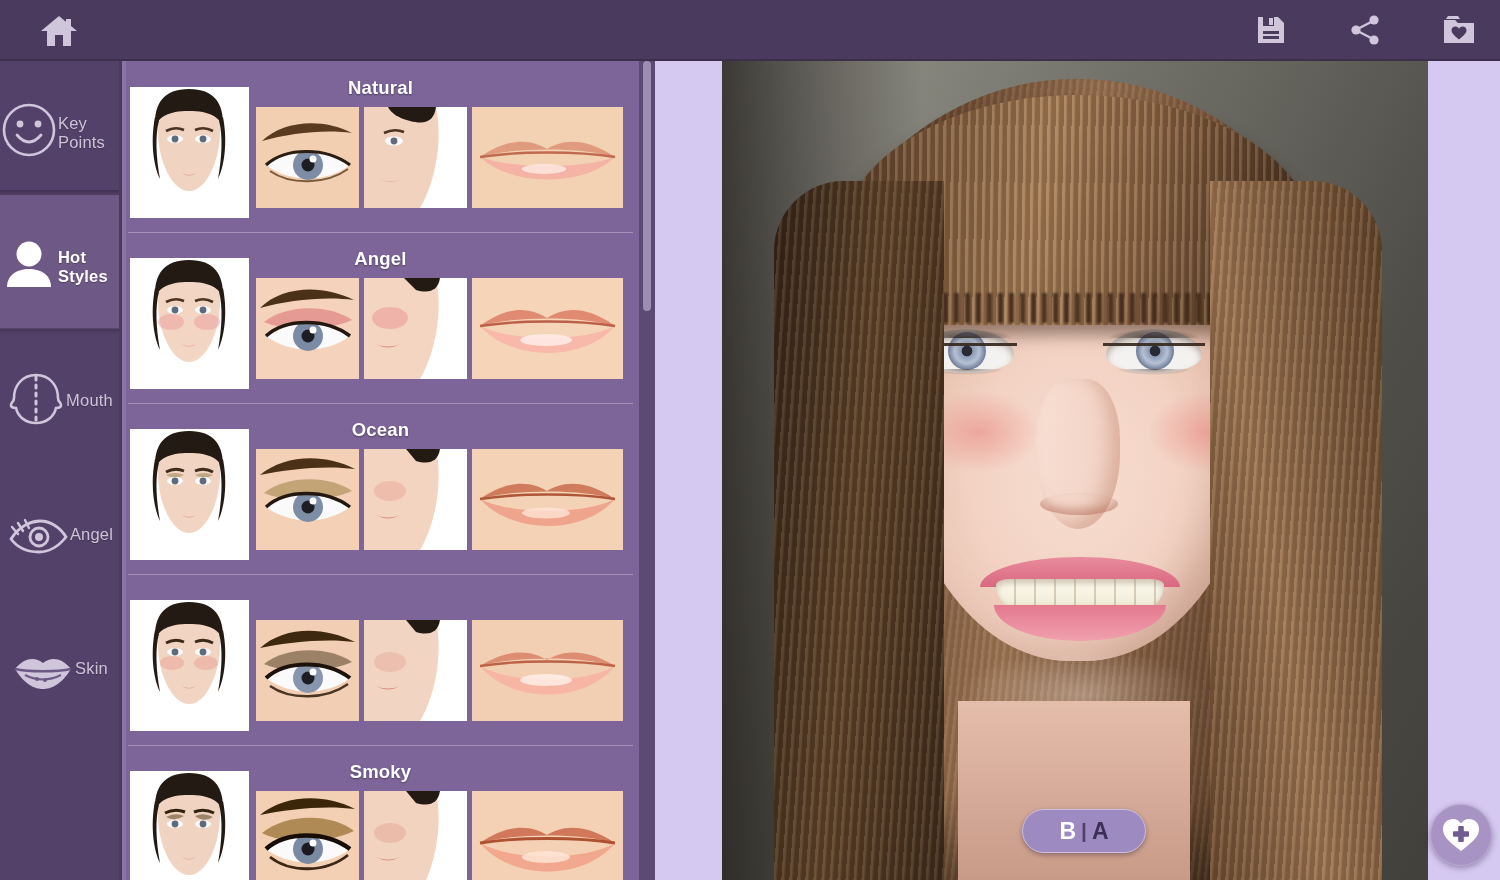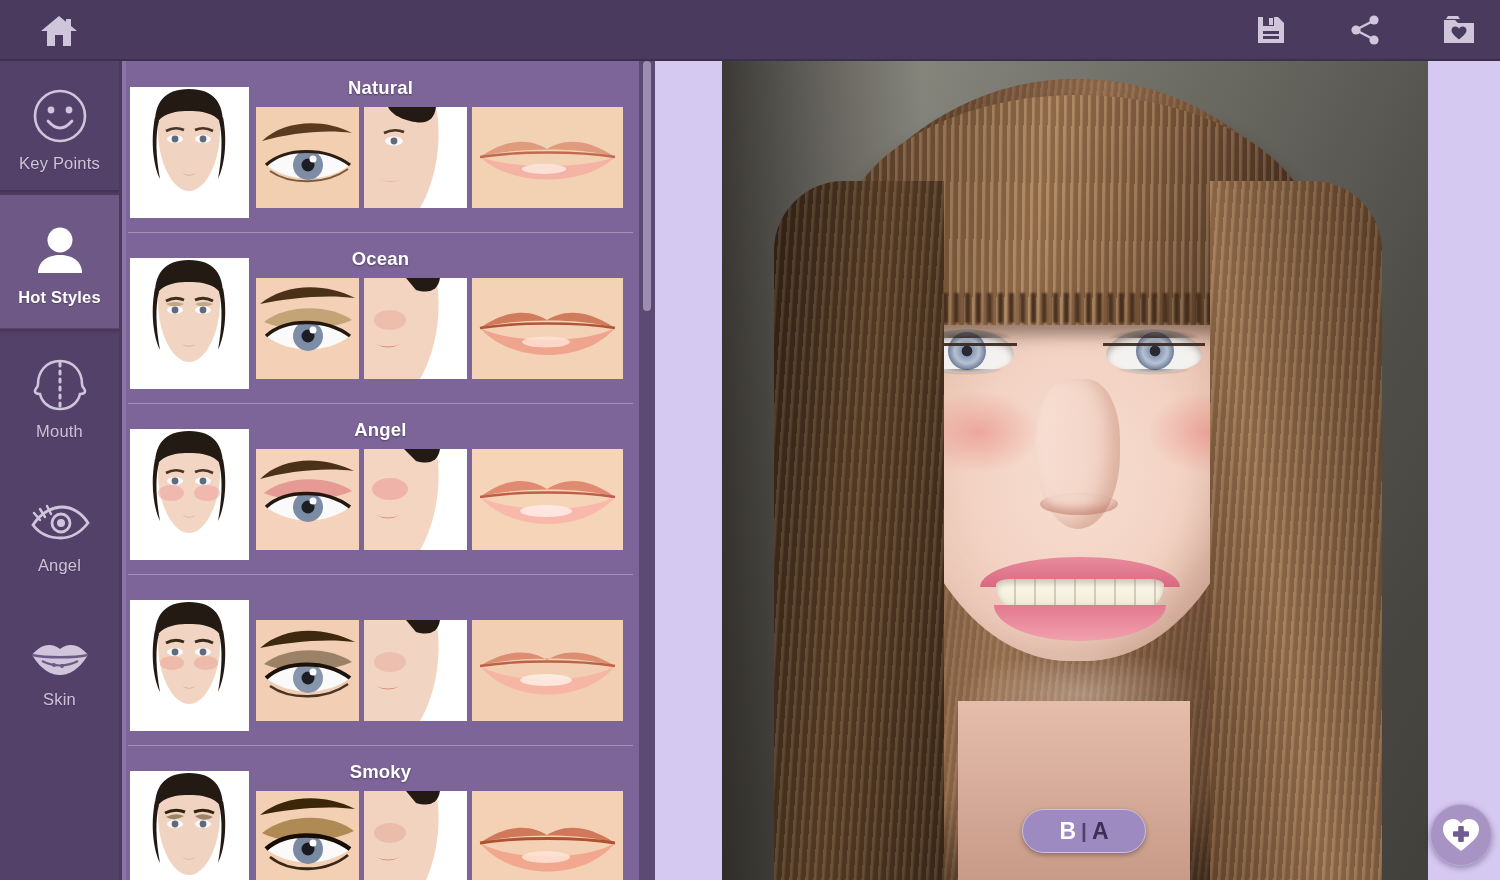--- a/index.html
+++ b/index.html
@@ -36,21 +36,21 @@
 
   
   .sidebar {
     position: absolute; left: 0; top: 61px; width: 119px; height: 819px;
     background: #544169;
     z-index: 15;
   }
   .side-item {
     position: relative;
     width: 119px; height: 134px;
-    display: flex; flex-direction: column;
+    display: flex; flex-direction: row;
     align-items: center; justify-content: center;
     cursor: pointer;
     color: #cdc3d8;
   }
   .side-item .si-ico {
     height: 62px; display: flex; align-items: flex-end; justify-content: center;
   }
   .side-item .si-label {
     margin-top: 9px;
     font-size: 16.5px;
@@ -487,20 +487,75 @@
               <path d="M16 72 q11 5 22 0 q-11 6 -22 0Z" fill="#dd9386"></path>
             </svg>
           </div>
           <div class="thumb t-lips">
             <svg width="151" height="101" viewBox="0 0 151 101" aria-hidden="true">
               <rect width="151" height="101" fill="#f3d2b4"></rect>
               <path d="M8 50 C40 28 62 34 75 42 C88 34 110 28 143 50 C112 40 40 40 8 50Z" fill="#e09a7d"></path>
               <path d="M8 50 C40 62 112 62 143 50 C112 80 40 80 8 50Z" fill="#f4b3a4"></path>
               <path d="M8 50 C46 44 106 44 143 50" stroke="#c06a50" stroke-width="2.4" fill="none"></path>
               <ellipse cx="72" cy="62" rx="22" ry="5" fill="#fde8e2" opacity=".85"></ellipse>
+            </svg>
+          </div>
+        </div>
+      </div>
+
+      <div class="style-row">
+        <div class="row-divider"></div>
+        <div class="row-title">Angel</div>
+        <div class="thumbs">
+          <div class="thumb t-face">
+            <svg width="119" height="131" viewBox="0 0 119 131" aria-hidden="true">
+              <rect width="119" height="131" fill="#fff"></rect>
+              <path d="M59 6 C38 6 28 22 28 44 C28 74 42 104 59 104 C76 104 90 74 90 44 C90 22 80 6 59 6Z" fill="#f2d6c3"></path>
+              <path d="M59 2 C34 2 24 16 25 40 C29 30 38 24 59 24 C80 24 89 30 93 40 C94 16 84 2 59 2Z" fill="#241a14"></path>
+              <path d="M25 30 C20 56 24 80 30 92 C26 70 25 48 29 34Z" fill="#241a14"></path>
+              <path d="M93 30 C98 56 94 80 88 92 C92 70 93 48 89 34Z" fill="#241a14"></path>
+              <ellipse cx="41" cy="64" rx="13" ry="8" fill="#eea3a0" opacity=".55"></ellipse>
+              <ellipse cx="77" cy="64" rx="13" ry="8" fill="#eea3a0" opacity=".55"></ellipse>
+              <ellipse cx="45" cy="52" rx="8" ry="4" fill="#fafafa"></ellipse>
+              <ellipse cx="73" cy="52" rx="8" ry="4" fill="#fafafa"></ellipse>
+              <circle cx="45" cy="52" r="3.4" fill="#5f6b7d"></circle>
+              <circle cx="73" cy="52" r="3.4" fill="#5f6b7d"></circle>
+              <path d="M36 44 q9 -5 18 -1" stroke="#4a3322" stroke-width="2.6" fill="none"></path>
+              <path d="M65 43 q9 -4 18 1" stroke="#4a3322" stroke-width="2.6" fill="none"></path>
+              <path d="M52 86 q7 4 14 0 q-7 5 -14 0Z" fill="#e18f8b"></path>
+            </svg>
+          </div>
+          <div class="thumb t-eye">
+            <svg width="103" height="101" viewBox="0 0 103 101" aria-hidden="true">
+              <rect width="103" height="101" fill="#f4d2bc"></rect>
+              <path d="M4 30 C26 8 66 6 98 22 C70 18 32 22 4 30Z" fill="#4b3118"></path>
+              <path d="M8 44 C30 26 74 26 96 42 C74 52 30 54 8 44Z" fill="#e59a93"></path>
+              <path d="M10 58 C30 40 70 40 94 58 C70 76 34 76 10 58Z" fill="#fafafa"></path>
+              <circle cx="52" cy="58" r="15" fill="#7c8ba4"></circle>
+              <circle cx="52" cy="58" r="6.5" fill="#1d1d24"></circle>
+              <circle cx="57" cy="52" r="3.5" fill="#fff"></circle>
+              <path d="M10 58 C30 40 70 40 94 58" stroke="#241710" stroke-width="3.6" fill="none"></path>
+            </svg>
+          </div>
+          <div class="thumb t-cheek">
+            <svg width="103" height="101" viewBox="0 0 103 101" aria-hidden="true">
+              <rect width="103" height="101" fill="#fff"></rect>
+              <path d="M0 0 H72 C78 28 74 70 56 101 H0Z" fill="#f3d5c2"></path>
+              <path d="M40 0 H76 C74 12 66 16 52 12Z" fill="#241a14"></path>
+              <ellipse cx="26" cy="40" rx="18" ry="11" fill="#ef9c99" opacity=".6"></ellipse>
+              <path d="M12 66 q12 5 24 0 q-12 7 -24 0Z" fill="#e2887f"></path>
+            </svg>
+          </div>
+          <div class="thumb t-lips">
+            <svg width="151" height="101" viewBox="0 0 151 101" aria-hidden="true">
+              <rect width="151" height="101" fill="#f5d4b8"></rect>
+              <path d="M8 48 C40 24 62 32 75 40 C88 32 110 24 143 48 C112 38 40 38 8 48Z" fill="#e08a72"></path>
+              <path d="M8 48 C40 64 112 64 143 48 C112 84 40 84 8 48Z" fill="#f8b9ab"></path>
+              <path d="M8 48 C46 42 106 42 143 48" stroke="#bd5f48" stroke-width="2.4" fill="none"></path>
+              <ellipse cx="74" cy="62" rx="26" ry="6" fill="#ffeae4" opacity=".9"></ellipse>
             </svg>
           </div>
         </div>
       </div>
 
       <div class="style-row">
         <div class="row-divider"></div>
         <div class="row-title">Ocean</div>
         <div class="thumbs">
           <div class="thumb t-face">
@@ -549,75 +604,20 @@
               <path d="M8 50 C40 66 112 66 143 50 C112 86 40 86 8 50Z" fill="#efa48e"></path>
               <path d="M8 50 C46 44 106 44 143 50" stroke="#b05638" stroke-width="2.6" fill="none"></path>
               <ellipse cx="74" cy="64" rx="24" ry="5.5" fill="#ffe3d6" opacity=".8"></ellipse>
             </svg>
           </div>
         </div>
       </div>
 
       <div class="style-row">
         <div class="row-divider"></div>
-        <div class="row-title">Angel</div>
-        <div class="thumbs">
-          <div class="thumb t-face">
-            <svg width="119" height="131" viewBox="0 0 119 131" aria-hidden="true">
-              <rect width="119" height="131" fill="#fff"></rect>
-              <path d="M59 6 C38 6 28 22 28 44 C28 74 42 104 59 104 C76 104 90 74 90 44 C90 22 80 6 59 6Z" fill="#f2d6c3"></path>
-              <path d="M59 2 C34 2 24 16 25 40 C29 30 38 24 59 24 C80 24 89 30 93 40 C94 16 84 2 59 2Z" fill="#241a14"></path>
-              <path d="M25 30 C20 56 24 80 30 92 C26 70 25 48 29 34Z" fill="#241a14"></path>
-              <path d="M93 30 C98 56 94 80 88 92 C92 70 93 48 89 34Z" fill="#241a14"></path>
-              <ellipse cx="41" cy="64" rx="13" ry="8" fill="#eea3a0" opacity=".55"></ellipse>
-              <ellipse cx="77" cy="64" rx="13" ry="8" fill="#eea3a0" opacity=".55"></ellipse>
-              <ellipse cx="45" cy="52" rx="8" ry="4" fill="#fafafa"></ellipse>
-              <ellipse cx="73" cy="52" rx="8" ry="4" fill="#fafafa"></ellipse>
-              <circle cx="45" cy="52" r="3.4" fill="#5f6b7d"></circle>
-              <circle cx="73" cy="52" r="3.4" fill="#5f6b7d"></circle>
-              <path d="M36 44 q9 -5 18 -1" stroke="#4a3322" stroke-width="2.6" fill="none"></path>
-              <path d="M65 43 q9 -4 18 1" stroke="#4a3322" stroke-width="2.6" fill="none"></path>
-              <path d="M52 86 q7 4 14 0 q-7 5 -14 0Z" fill="#e18f8b"></path>
-            </svg>
-          </div>
-          <div class="thumb t-eye">
-            <svg width="103" height="101" viewBox="0 0 103 101" aria-hidden="true">
-              <rect width="103" height="101" fill="#f4d2bc"></rect>
-              <path d="M4 30 C26 8 66 6 98 22 C70 18 32 22 4 30Z" fill="#4b3118"></path>
-              <path d="M8 44 C30 26 74 26 96 42 C74 52 30 54 8 44Z" fill="#e59a93"></path>
-              <path d="M10 58 C30 40 70 40 94 58 C70 76 34 76 10 58Z" fill="#fafafa"></path>
-              <circle cx="52" cy="58" r="15" fill="#7c8ba4"></circle>
-              <circle cx="52" cy="58" r="6.5" fill="#1d1d24"></circle>
-              <circle cx="57" cy="52" r="3.5" fill="#fff"></circle>
-              <path d="M10 58 C30 40 70 40 94 58" stroke="#241710" stroke-width="3.6" fill="none"></path>
-            </svg>
-          </div>
-          <div class="thumb t-cheek">
-            <svg width="103" height="101" viewBox="0 0 103 101" aria-hidden="true">
-              <rect width="103" height="101" fill="#fff"></rect>
-              <path d="M0 0 H72 C78 28 74 70 56 101 H0Z" fill="#f3d5c2"></path>
-              <path d="M40 0 H76 C74 12 66 16 52 12Z" fill="#241a14"></path>
-              <ellipse cx="26" cy="40" rx="18" ry="11" fill="#ef9c99" opacity=".6"></ellipse>
-              <path d="M12 66 q12 5 24 0 q-12 7 -24 0Z" fill="#e2887f"></path>
-            </svg>
-          </div>
-          <div class="thumb t-lips">
-            <svg width="151" height="101" viewBox="0 0 151 101" aria-hidden="true">
-              <rect width="151" height="101" fill="#f5d4b8"></rect>
-              <path d="M8 48 C40 24 62 32 75 40 C88 32 110 24 143 48 C112 38 40 38 8 48Z" fill="#e08a72"></path>
-              <path d="M8 48 C40 64 112 64 143 48 C112 84 40 84 8 48Z" fill="#f8b9ab"></path>
-              <path d="M8 48 C46 42 106 42 143 48" stroke="#bd5f48" stroke-width="2.4" fill="none"></path>
-              <ellipse cx="74" cy="62" rx="26" ry="6" fill="#ffeae4" opacity=".9"></ellipse>
-            </svg>
-          </div>
-        </div>
-      </div>
-
-      <div class="style-row">
-        <div class="row-divider"></div>
         <div class="thumbs">
           <div class="thumb t-face">
             <svg width="119" height="131" viewBox="0 0 119 131" aria-hidden="true">
               <rect width="119" height="131" fill="#fff"></rect>
               <path d="M59 6 C38 6 28 22 28 44 C28 74 42 104 59 104 C76 104 90 74 90 44 C90 22 80 6 59 6Z" fill="#f1d5c2"></path>
               <path d="M59 2 C34 2 24 16 25 40 C29 30 38 24 59 24 C80 24 89 30 93 40 C94 16 84 2 59 2Z" fill="#241a14"></path>
               <path d="M25 30 C20 56 24 80 30 92 C26 70 25 48 29 34Z" fill="#241a14"></path>
               <path d="M93 30 C98 56 94 80 88 92 C92 70 93 48 89 34Z" fill="#241a14"></path>
               <ellipse cx="42" cy="63" rx="12" ry="7" fill="#ea9a92" opacity=".45"></ellipse>
               <ellipse cx="76" cy="63" rx="12" ry="7" fill="#ea9a92" opacity=".45"></ellipse>

